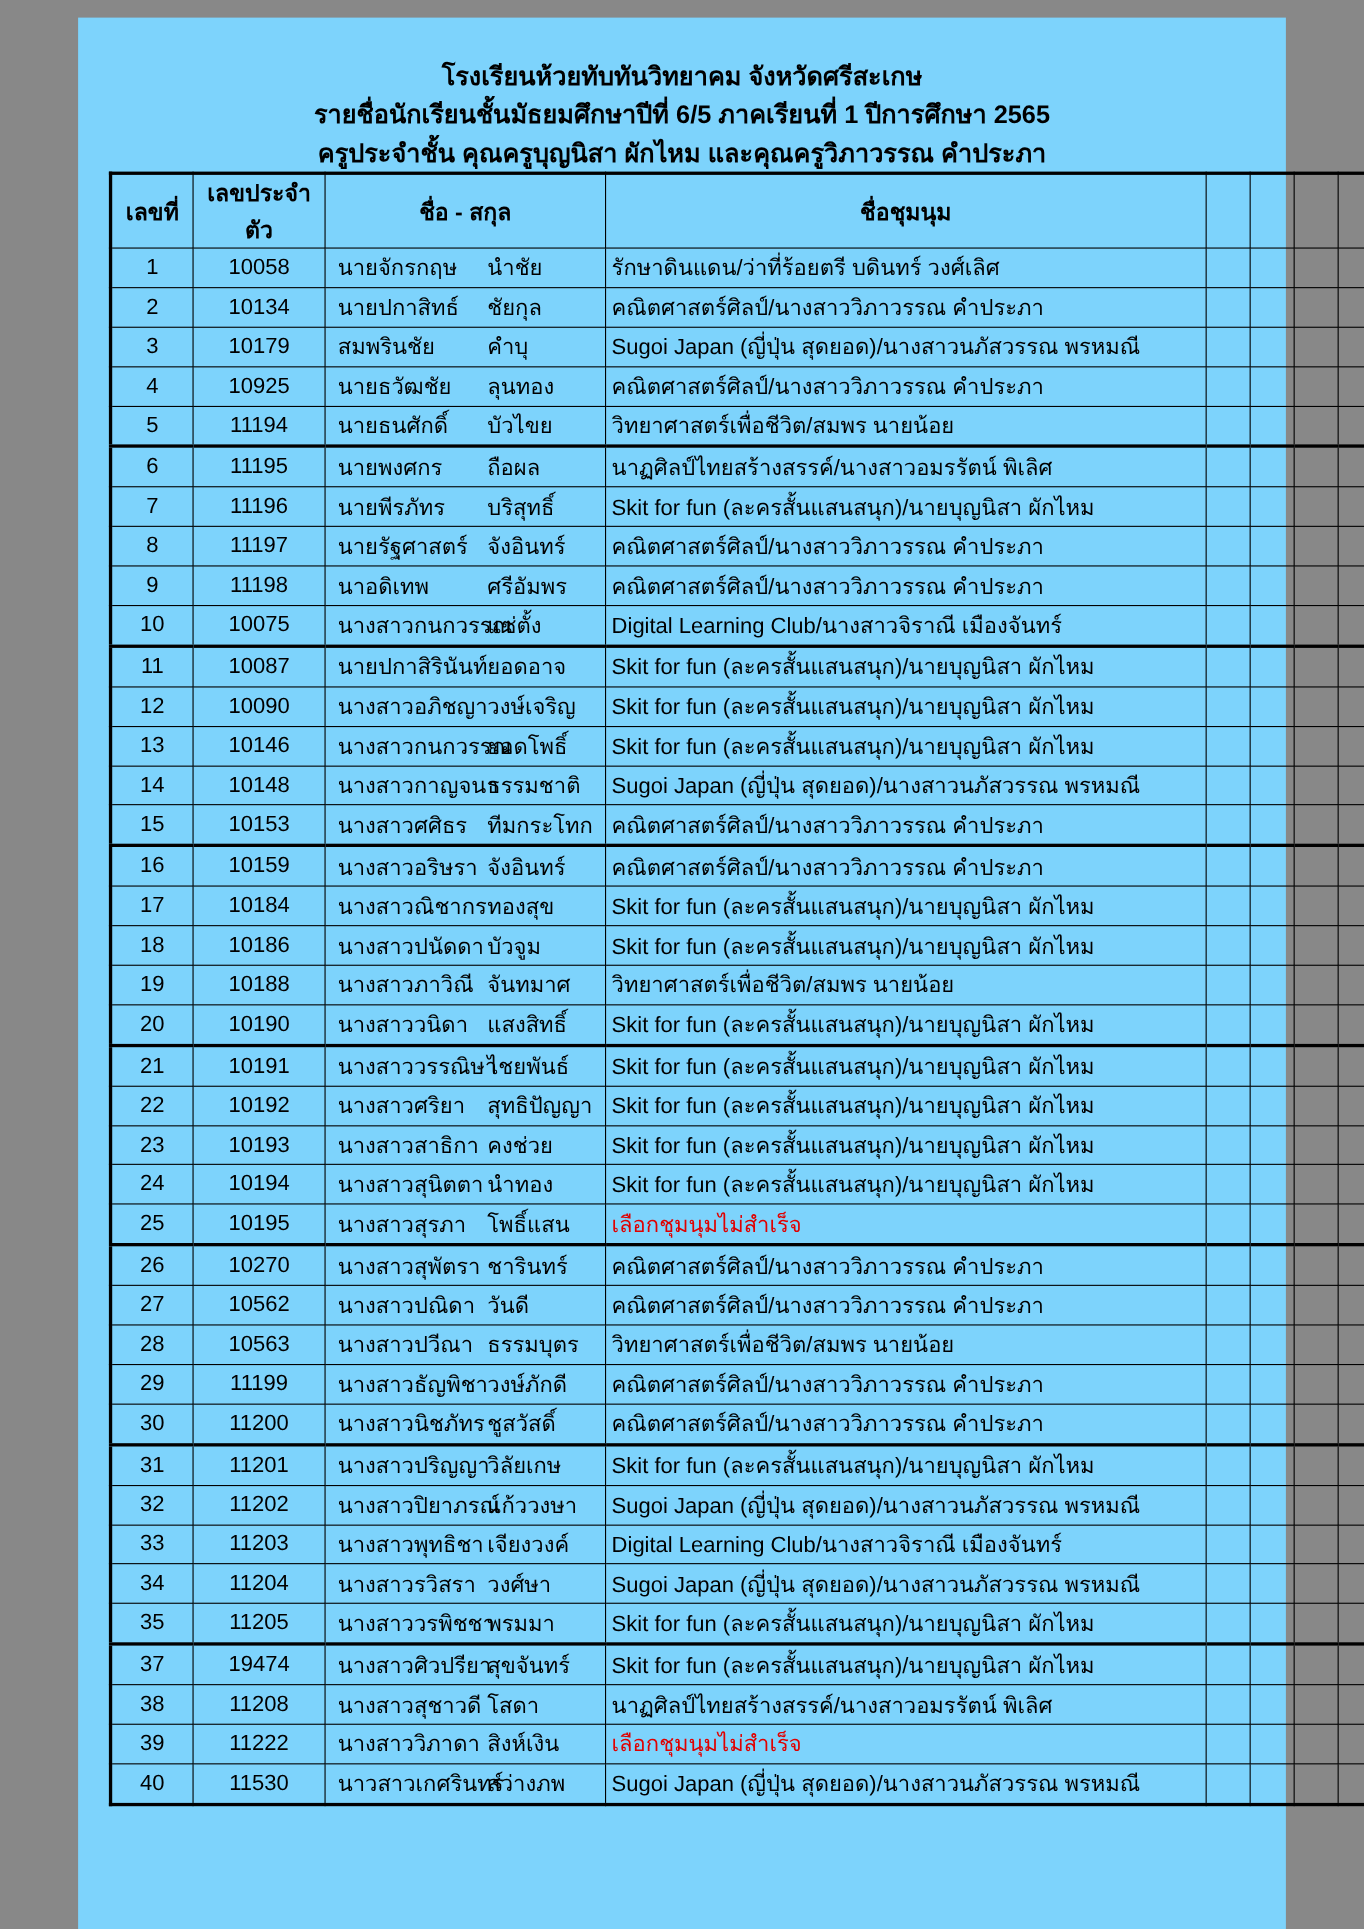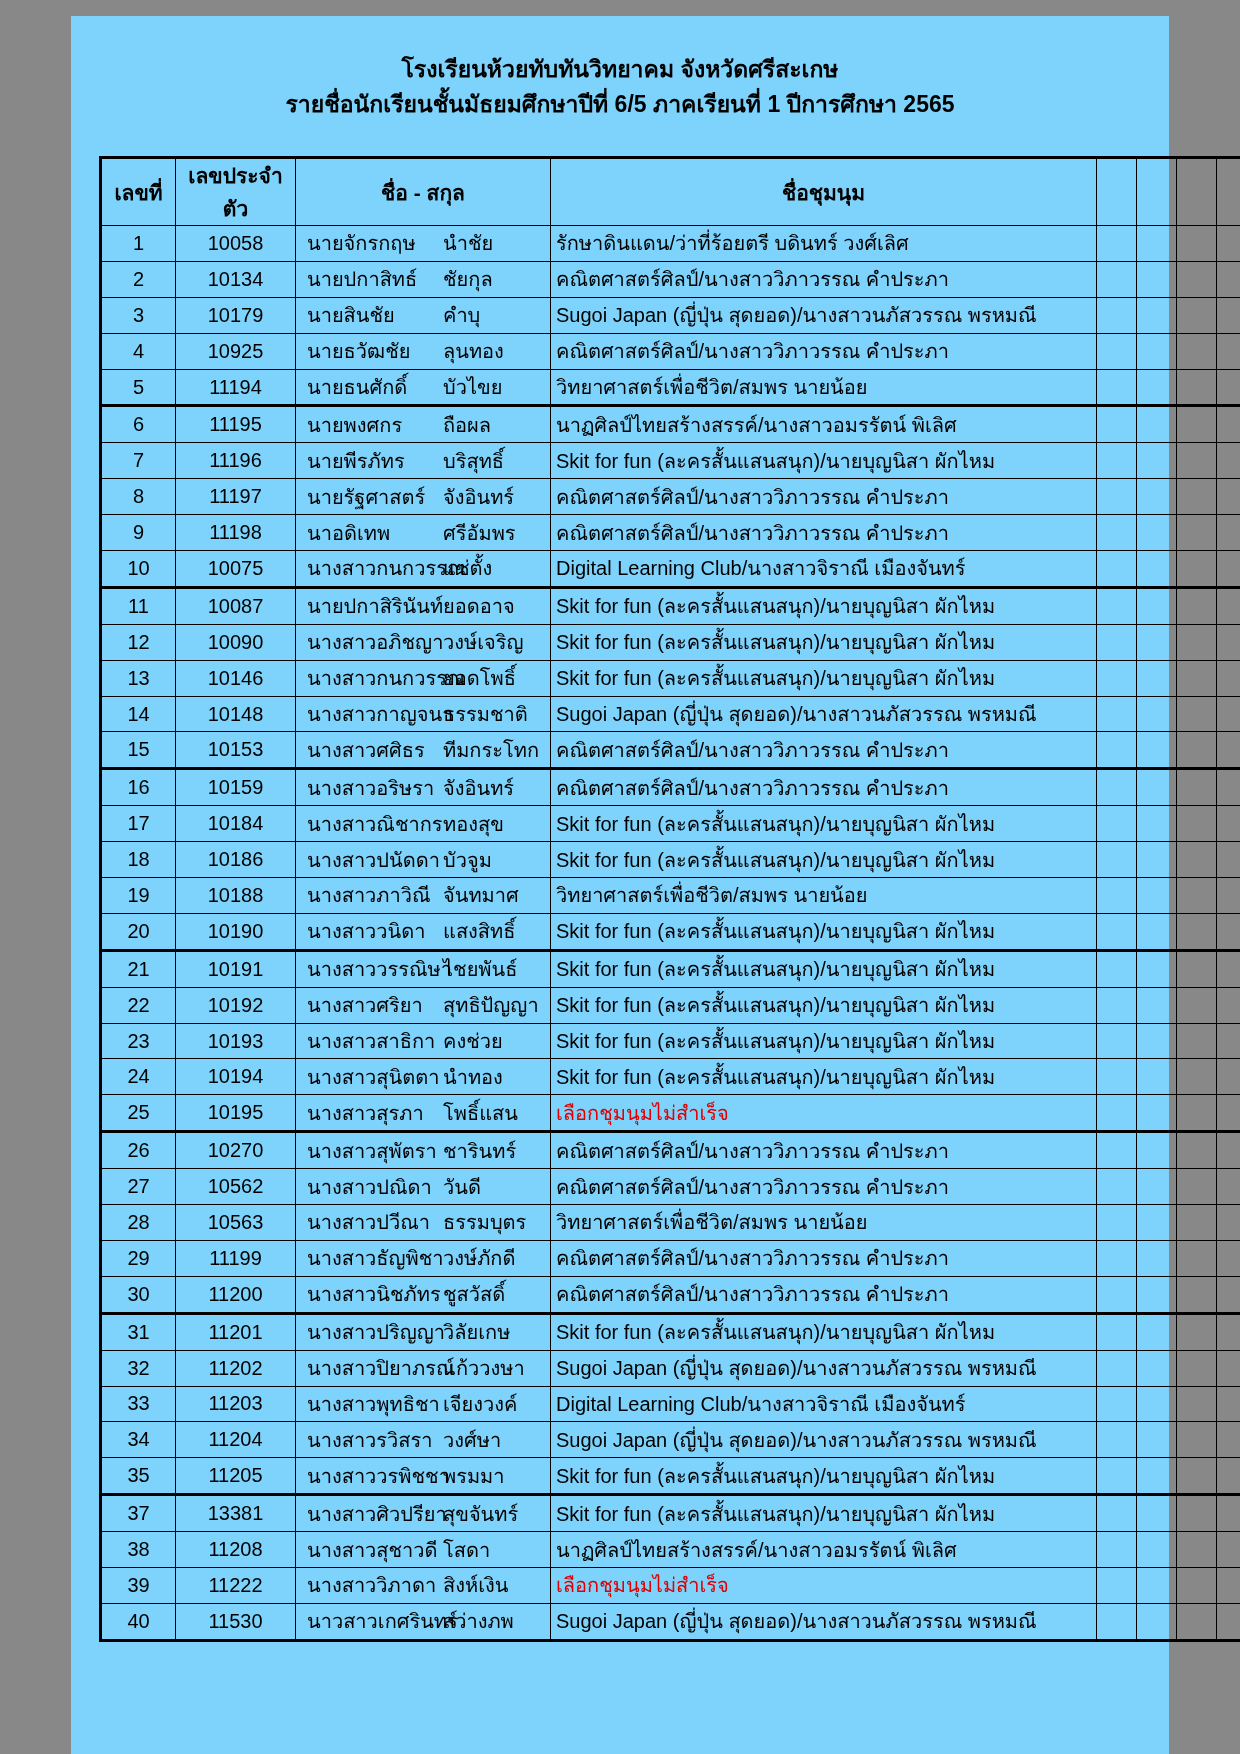--- a/index.html
+++ b/index.html
@@ -66,20 +66,21 @@
   }
 </style>
 </head>
 <body>
 
 <div class="page">
 
   <div class="titles">
     <div>โรงเรียนห้วยทับทันวิทยาคม  จังหวัดศรีสะเกษ</div>
     <div>รายชื่อนักเรียนชั้นมัธยมศึกษาปีที่ 6/5  ภาคเรียนที่ 1  ปีการศึกษา  2565</div>
+    <div>ครูประจำชั้น คุณครูบุญนิสา  ผักไหม  และคุณครูวิภาวรรณ  คำประภา</div>
   </div>
 
   <table class="roster">
     <colgroup>
       <col style="width:75px">
       <col style="width:120px">
       <col style="width:255px">
       <col style="width:546px">
       <col style="width:40px">
       <col style="width:40px">
@@ -120,21 +121,21 @@
     <td class="c-club">คณิตศาสตร์ศิลป์/นางสาววิภาวรรณ คำประภา</td>
     <td class="c-x"></td>
     <td class="c-x"></td>
     <td class="c-x"></td>
     <td class="c-x"></td>
   </tr>
         <tr>
     <td class="c-no">3</td>
     <td class="c-id">10179</td>
     <td class="c-name">
-      <span class="fname">นายสินชัย</span><span class="lname">คำบุ</span>
+      <span class="fname">สมพรินชัย</span><span class="lname">คำบุ</span>
     </td>
     <td class="c-club">Sugoi Japan (ญี่ปุ่น สุดยอด)/นางสาวนภัสวรรณ พรหมณี</td>
     <td class="c-x"></td>
     <td class="c-x"></td>
     <td class="c-x"></td>
     <td class="c-x"></td>
   </tr>
         <tr>
     <td class="c-no">4</td>
     <td class="c-id">10925</td>
@@ -514,21 +515,21 @@
       <span class="fname">นางสาววรพิชชา</span><span class="lname">พรมมา</span>
     </td>
     <td class="c-club">Skit for fun (ละครสั้นแสนสนุก)/นายบุญนิสา ผักไหม</td>
     <td class="c-x"></td>
     <td class="c-x"></td>
     <td class="c-x"></td>
     <td class="c-x"></td>
   </tr>
         <tr>
     <td class="c-no">37</td>
-    <td class="c-id">13381</td>
+    <td class="c-id">19474</td>
     <td class="c-name">
       <span class="fname">นางสาวศิวปรียา</span><span class="lname">สุขจันทร์</span>
     </td>
     <td class="c-club">Skit for fun (ละครสั้นแสนสนุก)/นายบุญนิสา ผักไหม</td>
     <td class="c-x"></td>
     <td class="c-x"></td>
     <td class="c-x"></td>
     <td class="c-x"></td>
   </tr>
         <tr>

